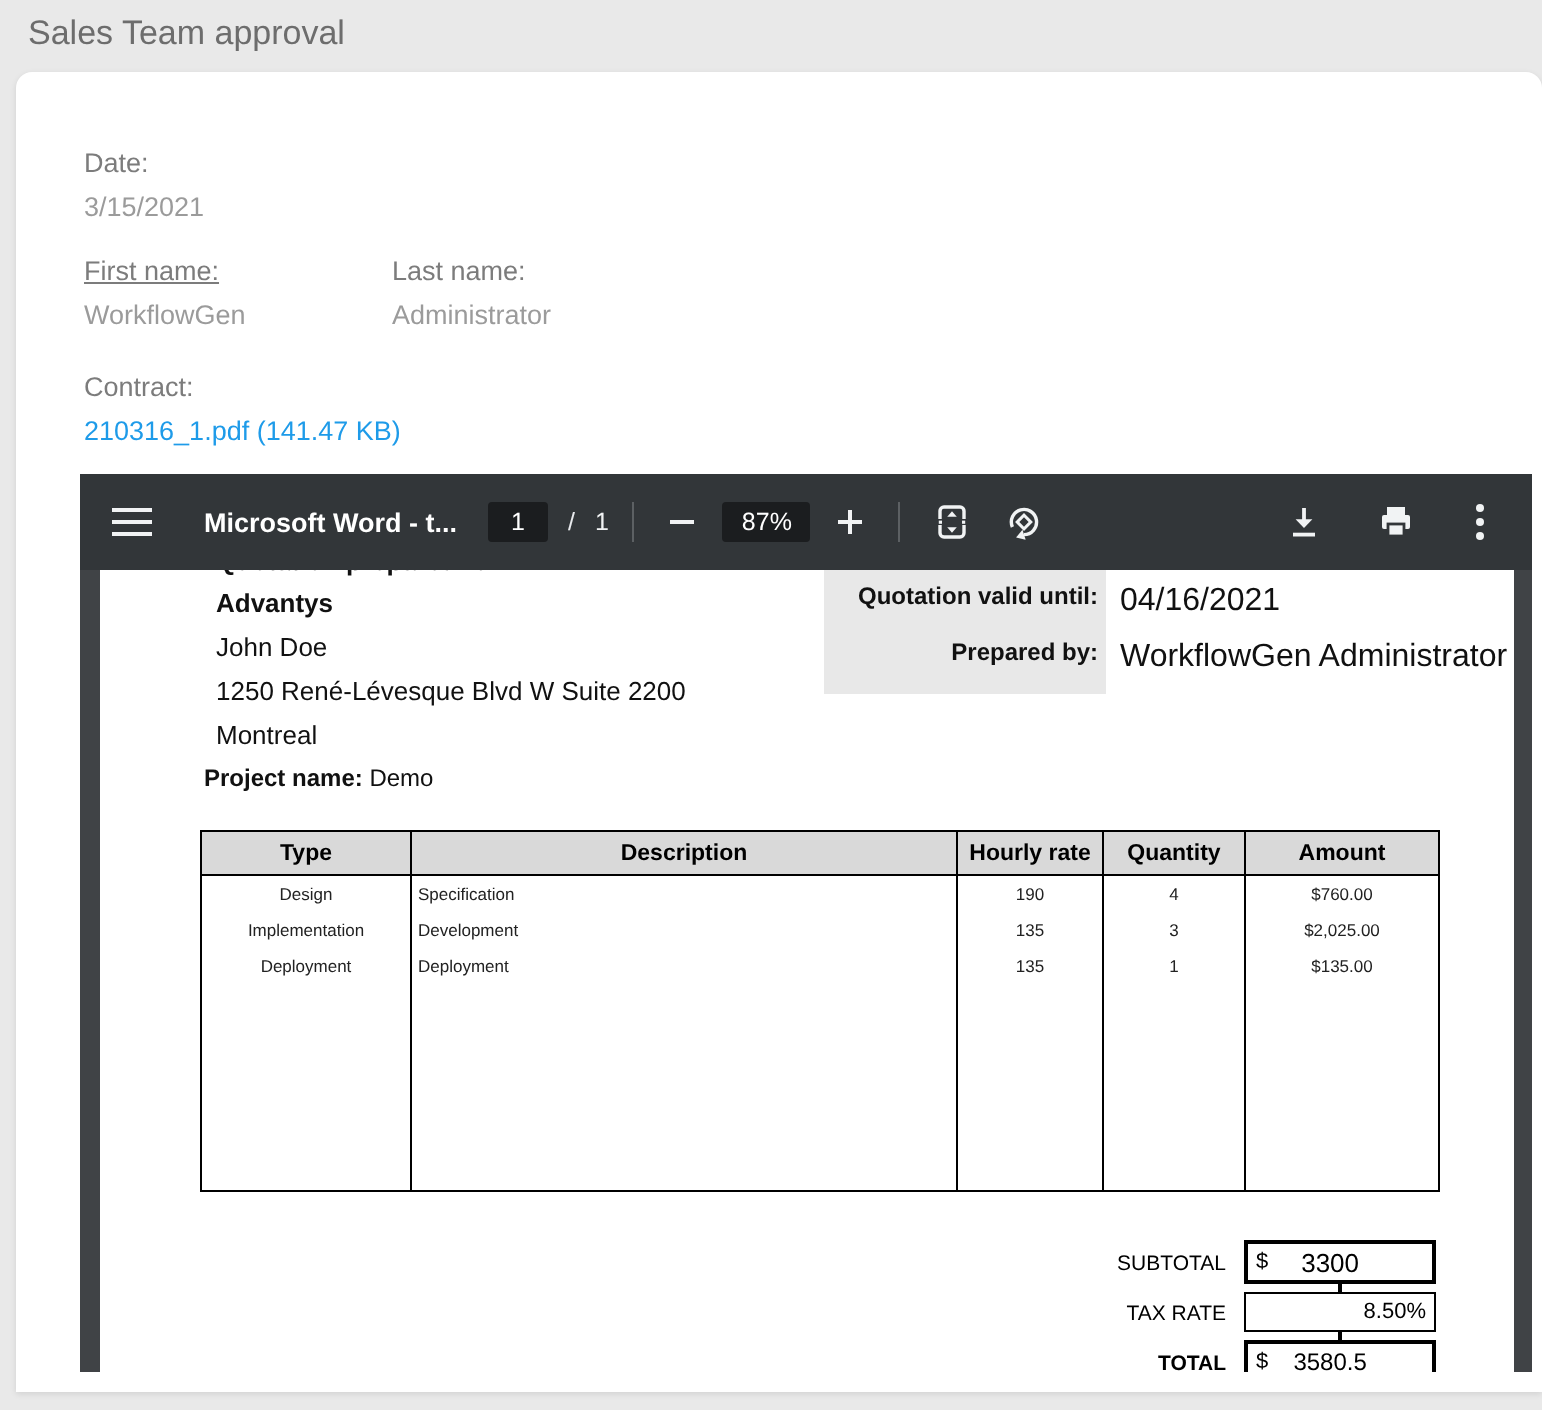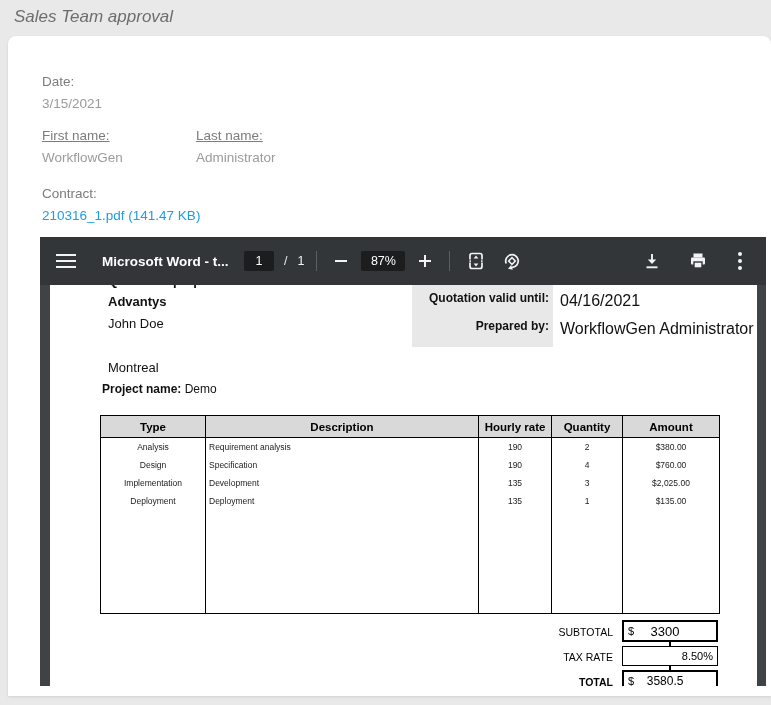--- a/index.html
+++ b/index.html
@@ -1,20 +1,20 @@
 <!DOCTYPE html>
 <html><head>
 <meta charset="utf-8">
 <style>
   * { margin:0; padding:0; box-sizing:border-box; }
   html,body { width:771px; height:705px; overflow:hidden;
     font-family:"Liberation Sans", sans-serif; background:#e9e9e9; }
 
   
-  .topbar { position:absolute; left:0; top:0; width:771px; height:36px; background:#e9e9e9;font-style:italic; }
+  .topbar { position:absolute; left:0; top:0; width:771px; height:36px; background:#e9e9e9; }
   .topbar-title { position:absolute; left:14px; top:7px; font-size:17px; color:#6d6d6d; }
 
   
   .card { position:absolute; left:8px; top:36px; width:763px; height:660px;
     background:#ffffff; border-radius:8px 8px 0 0; box-shadow:0 1px 3px rgba(0,0,0,.10); }
 
   .f-label { position:absolute; font-size:13.5px; color:#7c7c7c; }
   .f-value { position:absolute; font-size:13.5px; color:#9b9b9b; }
   .f-link  { position:absolute; font-size:13.5px; color:#1e9be9; text-decoration:none; cursor:pointer; }
 
@@ -81,21 +81,21 @@
   <div class="topbar-title">Sales Team approval</div>
 </div>
 
 <div class="card">
   <div class="f-label" style="left:34px; top:38px;">Date:</div>
   <div class="f-value" style="left:34px; top:60px;">3/15/2021</div>
 
   <div class="f-label" style="left:34px; top:92px;text-decoration:underline;">First name:</div>
   <div class="f-value" style="left:34px; top:114px;">WorkflowGen</div>
 
-  <div class="f-label" style="left:188px; top:92px;text-decoration:underline;">Last name:</div>
+  <div class="f-label" style="left:188px; top:92px;">Last name:</div>
   <div class="f-value" style="left:188px; top:114px;">Administrator</div>
 
   <div class="f-label" style="left:34px; top:150px;">Contract:</div>
   <a class="f-link" style="left:34px; top:172px;">210316_1.pdf (141.47 KB)</a>
 
   <div class="viewer">
 
     <div class="pdf-toolbar">
       <div class="tb-btn">
           <span class="hamburger"></span>
@@ -164,20 +164,21 @@
           </span>
       </div>
     </div>
 
     <div class="pdf-body">
       <div class="pdf-page">
 
         <div class="doc-line bold" style="top:-12px;">Quotation prepared for:</div>
         <div class="doc-line bold" style="top:9px;">Advantys</div>
         <div class="doc-line" style="top:31px;">John Doe</div>
+        <div class="doc-line" style="top:53px;">1250 René-Lévesque Blvd W Suite 2200</div>
         <div class="doc-line" style="top:75px;">Montreal</div>
         <div class="doc-line" style="top:97px; left:52px; font-size:12px;"><span class="bold">Project name:</span><span> Demo</span></div>
 
         <div class="info-box">
           <div class="info-label" style="top:6px;">Quotation valid until:</div>
           <div class="info-label" style="top:34px;">Prepared by:</div>
         </div>
         <div class="info-value" style="top:7px;">04/16/2021</div>
         <div class="info-value" style="top:35px;">WorkflowGen Administrator</div>
 
@@ -191,27 +192,20 @@
           </colgroup>
           <tbody>
               <tr>
             <th>Type</th>
             <th>Description</th>
             <th>Hourly rate</th>
             <th>Quantity</th>
             <th>Amount</th>
           </tr>
           <tr>
-            <td>Analysis</td>
-            <td class="desc">Requirement analysis</td>
-            <td>190</td>
-            <td>2</td>
-            <td>$380.00</td>
-          </tr>
-          <tr>
             <td>Design</td>
             <td class="desc">Specification</td>
             <td>190</td>
             <td>4</td>
             <td>$760.00</td>
           </tr>
           <tr>
             <td>Implementation</td>
             <td class="desc">Development</td>
             <td>135</td>

